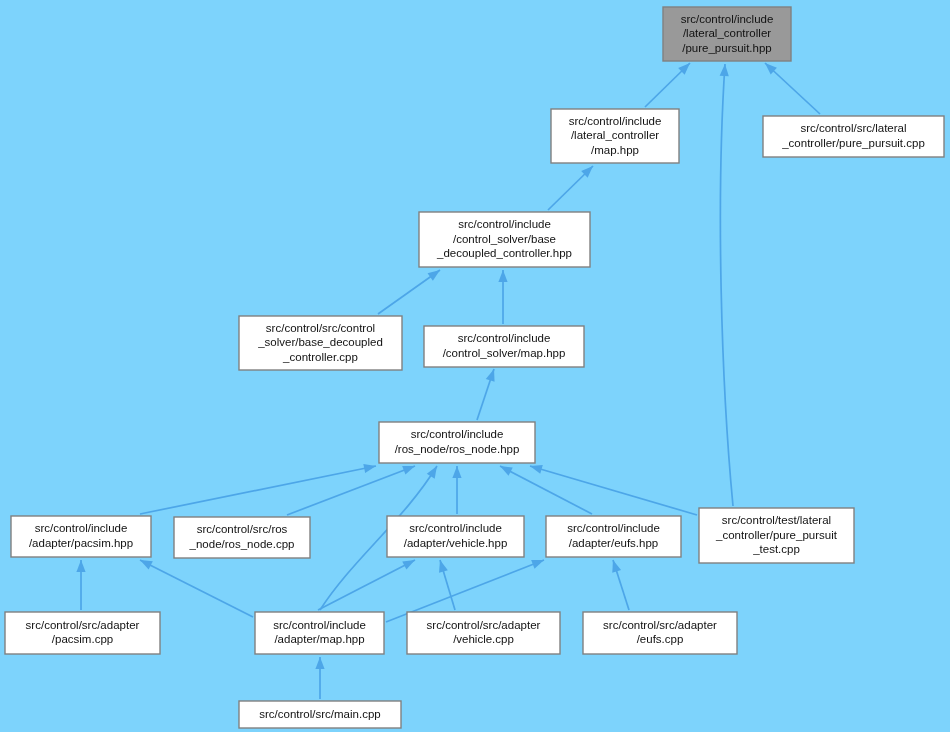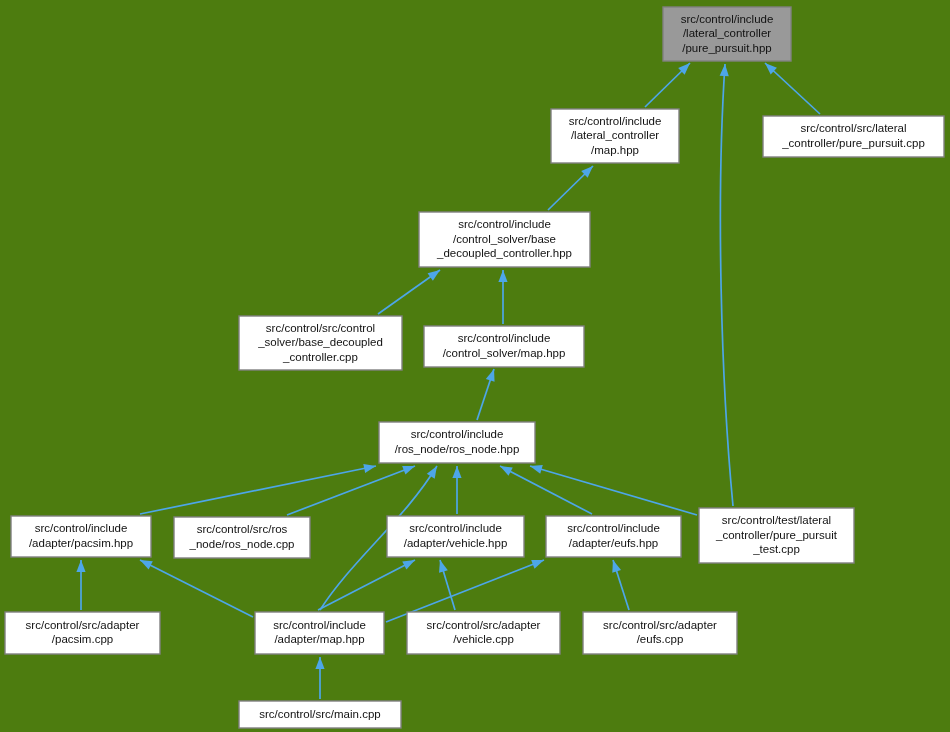--- a/index.html
+++ b/index.html
@@ -1,19 +1,19 @@
 <!DOCTYPE html>
 <html><head>
 <meta charset="utf-8">
 <style>
   html,body{margin:0;padding:0;background:#000;}
   #stage{
     position:relative;
     width:950px;height:732px;
-    background:#4d7c0f;
+    background:#7dd3fc;
     overflow:hidden;
     font-family:"Liberation Sans", sans-serif;
   }
   #graph{position:absolute;left:0;top:0;width:950px;height:732px;}
   .edge{
     stroke:#4da6e8;
     stroke-width:1.7px;
     fill:none;
   }
   .arrowhead{fill:#4da6e8;stroke:none;}

